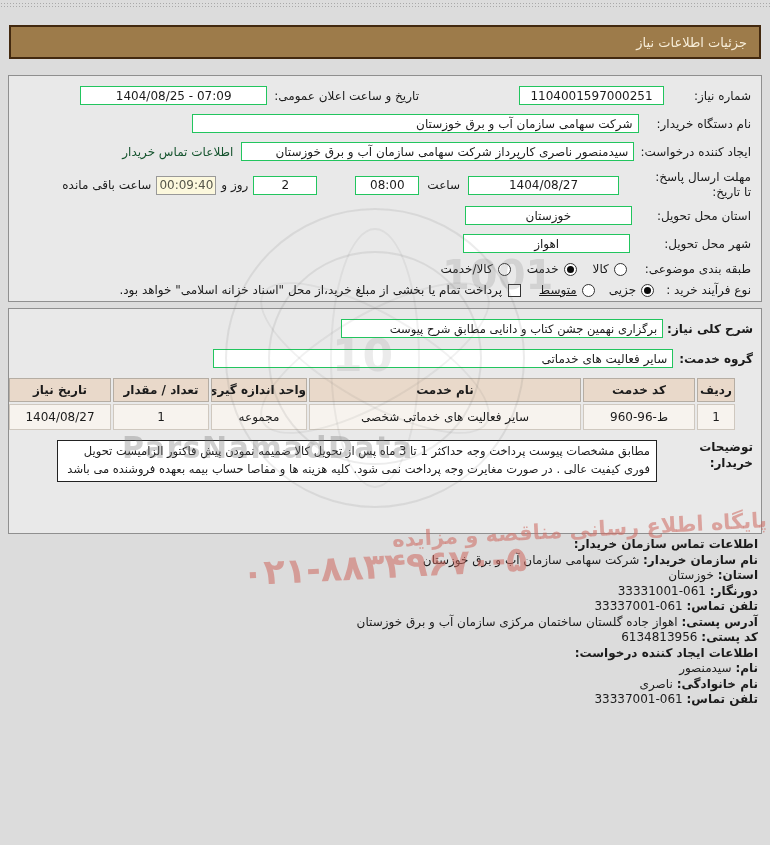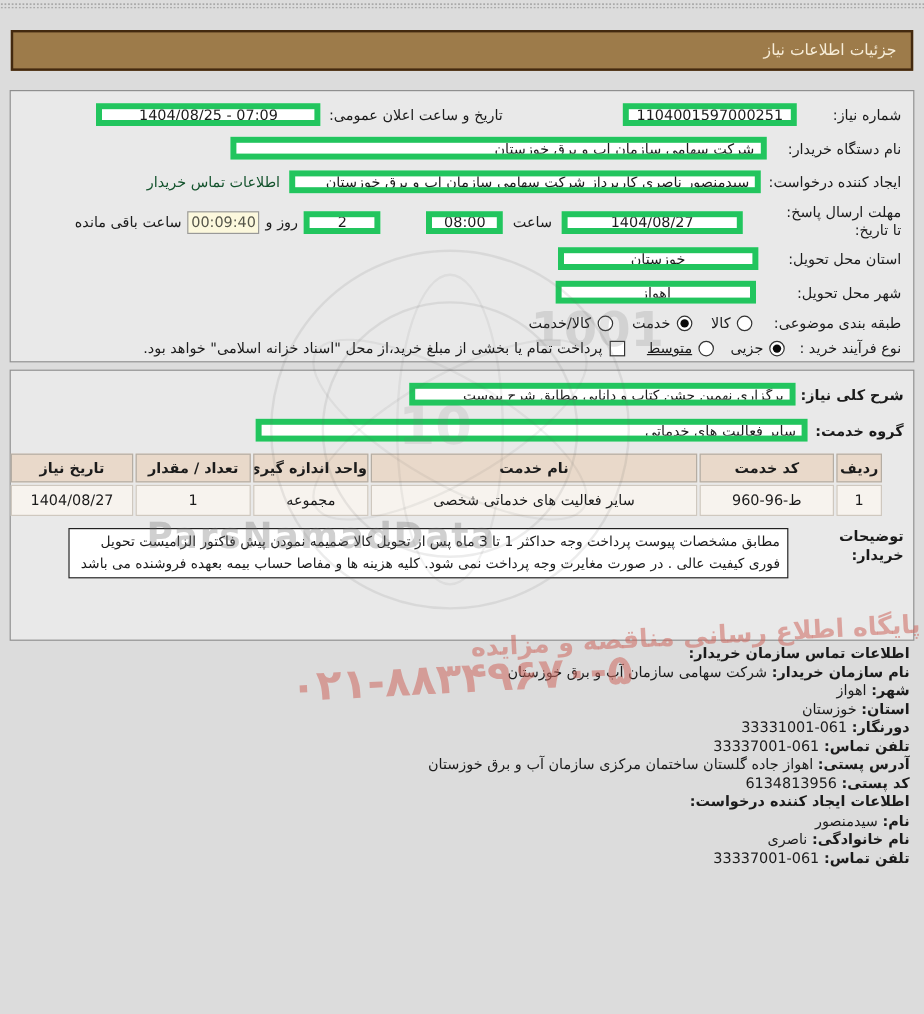--- a/index.html
+++ b/index.html
@@ -28,21 +28,21 @@
     position: absolute; left: 8px; right: 8px;
     background: #e9e9e9; border: 1px solid #8f8f8f;
     z-index: 1;
   }
   #box1 { top: 75px;  height: 227px; padding: 10px 10px 0 8px; }
   #box2 { top: 308px; height: 226px; padding: 10px 8px 0 8px; }
   .row { display: flex; align-items: center; margin-bottom: 9px; }
   .lbl { white-space: nowrap; }
   .b { font-weight: bold; }
   .inp {
-    background: #fff; border: 5px solid #22c55e;
+    background: #fff; border: 1px solid #22c55e;
     height: 19px; display: inline-flex; align-items: center;
     padding: 0 5px; font-size: 12px; flex: none; overflow: hidden; white-space: nowrap;
   }
   .center { justify-content: center; }
   .ltr { direction: ltr; unicode-bidi: isolate; }
   .cd { background: #fcf8dd; border: 1px solid #999; color: #55554a; }
   .link { color: #14532d; white-space: nowrap; cursor: pointer; }
   .radio {
     width: 13px; height: 13px; border: 1px solid #333; border-radius: 50%;
     background: #fff; position: relative; flex: none; display: inline-block;
@@ -199,21 +199,20 @@
 
   <div class="row" style="align-items:flex-start;">
     <span class="lbl b" style="width:88px; white-space:normal; line-height:1.3;">توضیحات خریدار:</span>
     <span class="desc-box" style="margin-right:8px;">مطابق مشخصات پیوست پرداخت وجه حداکثر 1 تا 3 ماه پس از تحویل کالا ضمیمه نمودن پیش فاکتور الزامیست تحویل فوری کیفیت عالی . در صورت مغایرت وجه پرداخت نمی شود. کلیه هزینه ها و مفاصا حساب بیمه بعهده فروشنده می باشد</span>
   </div>
 </div>
 
 <div class="contact">
   <div class="b">اطلاعات تماس سازمان خریدار:</div>
   <div><span class="b">نام سازمان خریدار:</span> <span>شرکت سهامی سازمان آب و برق خوزستان</span></div>
-  <div><span class="b">شهر:</span> <span>اهواز</span></div>
   <div><span class="b">استان:</span> <span>خوزستان</span></div>
   <div><span class="b">دورنگار:</span> <span class="ltr">33331001-061</span></div>
   <div><span class="b">تلفن تماس:</span> <span class="ltr">33337001-061</span></div>
   <div><span class="b">آدرس پستی:</span> <span>اهواز جاده گلستان ساختمان مرکزی سازمان آب و برق خوزستان</span></div>
   <div><span class="b">کد پستی:</span> <span class="ltr">6134813956</span></div>
   <div class="b">اطلاعات ایجاد کننده درخواست:</div>
   <div><span class="b">نام:</span> <span>سیدمنصور</span></div>
   <div><span class="b">نام خانوادگی:</span> <span>ناصری</span></div>
   <div><span class="b">تلفن تماس:</span> <span class="ltr">33337001-061</span></div>
 </div>

